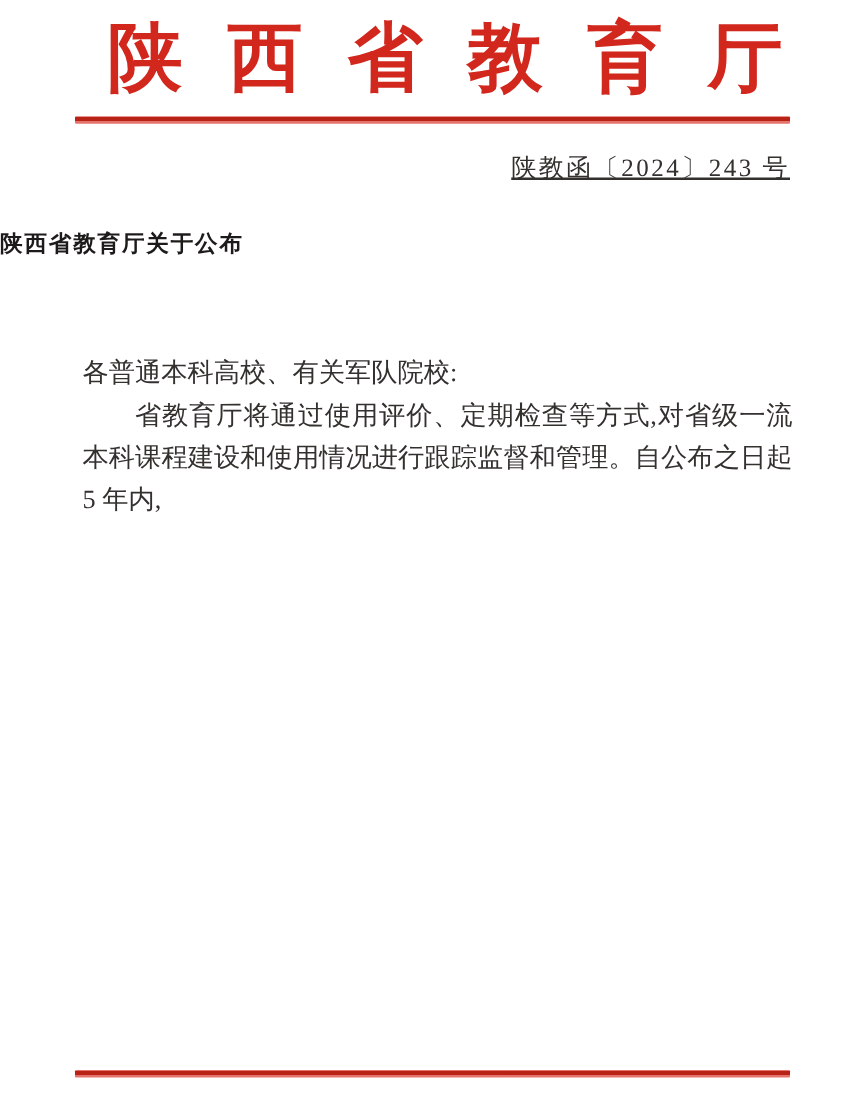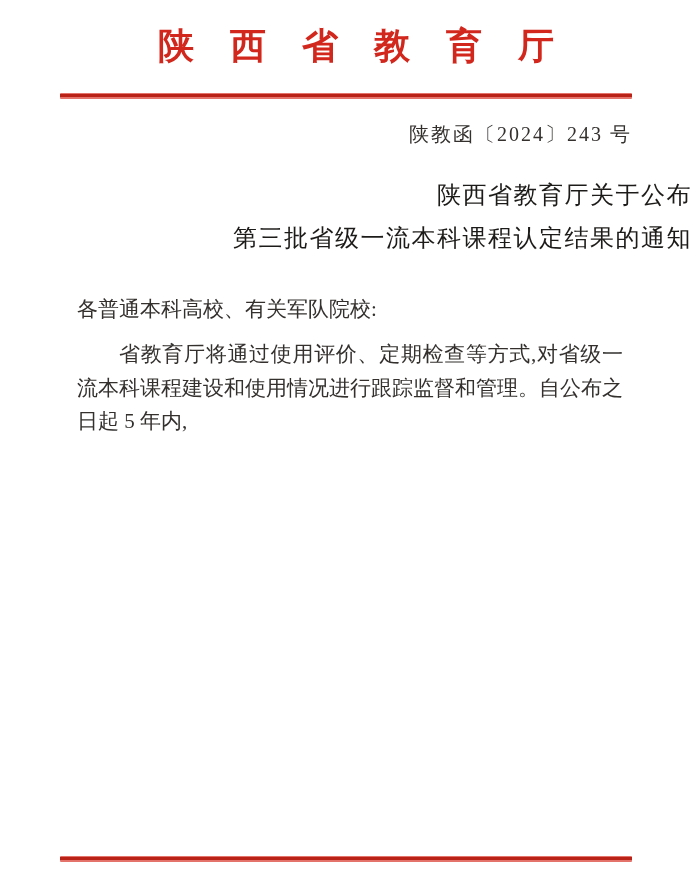--- a/index.html
+++ b/index.html
@@ -9,21 +9,21 @@
     height: 892px;
     margin: 0 auto;
     background: #ffffff;
     overflow: hidden;
     font-family: "Liberation Serif", "DejaVu Serif", serif;
   }
   .letterhead {
     position: absolute;
     top: 16px; left: 0; right: 0;
     text-align: center;
-    font-size: 36px;
+    font-size: 60px;
     font-weight: 700;
     color: #d2271d;
     letter-spacing: 36px;
     padding-left: 56px; 
     line-height: 60px;
     white-space: nowrap;
   }
   .red-rule {
     position: absolute;
     left: 60px;
@@ -38,59 +38,59 @@
   .rule-top { top: 93px; }
   .rule-bottom { top: 856px; }
   .doc-number {
     position: absolute;
     top: 121px;
     right: 60px;
     font-size: 20px;
     color: #33302e;
     letter-spacing: 2px;
     white-space: nowrap;
+    text-decoration: underline;
   }
   .notice-title {
     position: absolute;
     top: 174px; left: 0; right: 0;
-    text-align: right;
+    text-align: left;
     color: #1d1b19;
-    font-weight: 400;
-    font-size: 24px;
+    font-weight: 700;
+    font-size: 18px;
     letter-spacing: 1.5px;
     line-height: 43px;
   }
   .body-text {
     position: absolute;
     top: 281px;
     left: 65px;
     width: 570px;
     font-size: 21px;
     line-height: 33.4px;
     color: #33302e;
     text-align: justify;
     text-justify: inter-character;
   }
-  .body-text p { margin: 12px; }
+  .body-text p { margin: 1px; }
   .body-text p.indent { text-indent: 2em; }
 </style>
 </head>
 <body>
 
 <div class="page">
 
   <div class="letterhead">陕西省教育厅</div>
 
   <div class="red-rule rule-top"></div>
 
   <div class="doc-number">陕教函〔2024〕243 号</div>
 
   <div class="notice-title">
     <div>陕西省教育厅关于公布</div>
-    <div>第三批省级一流本科课程认定结果的通知</div>
   </div>
 
   <div class="body-text">
     <p>各普通本科高校、有关军队院校:</p>
     <p class="indent">省教育厅将通过使用评价、定期检查等方式,对省级一流本科课程建设和使用情况进行跟踪监督和管理。自公布之日起 5 年内,</p>
   </div>
 
   <div class="red-rule rule-bottom"></div>
 
 </div>

